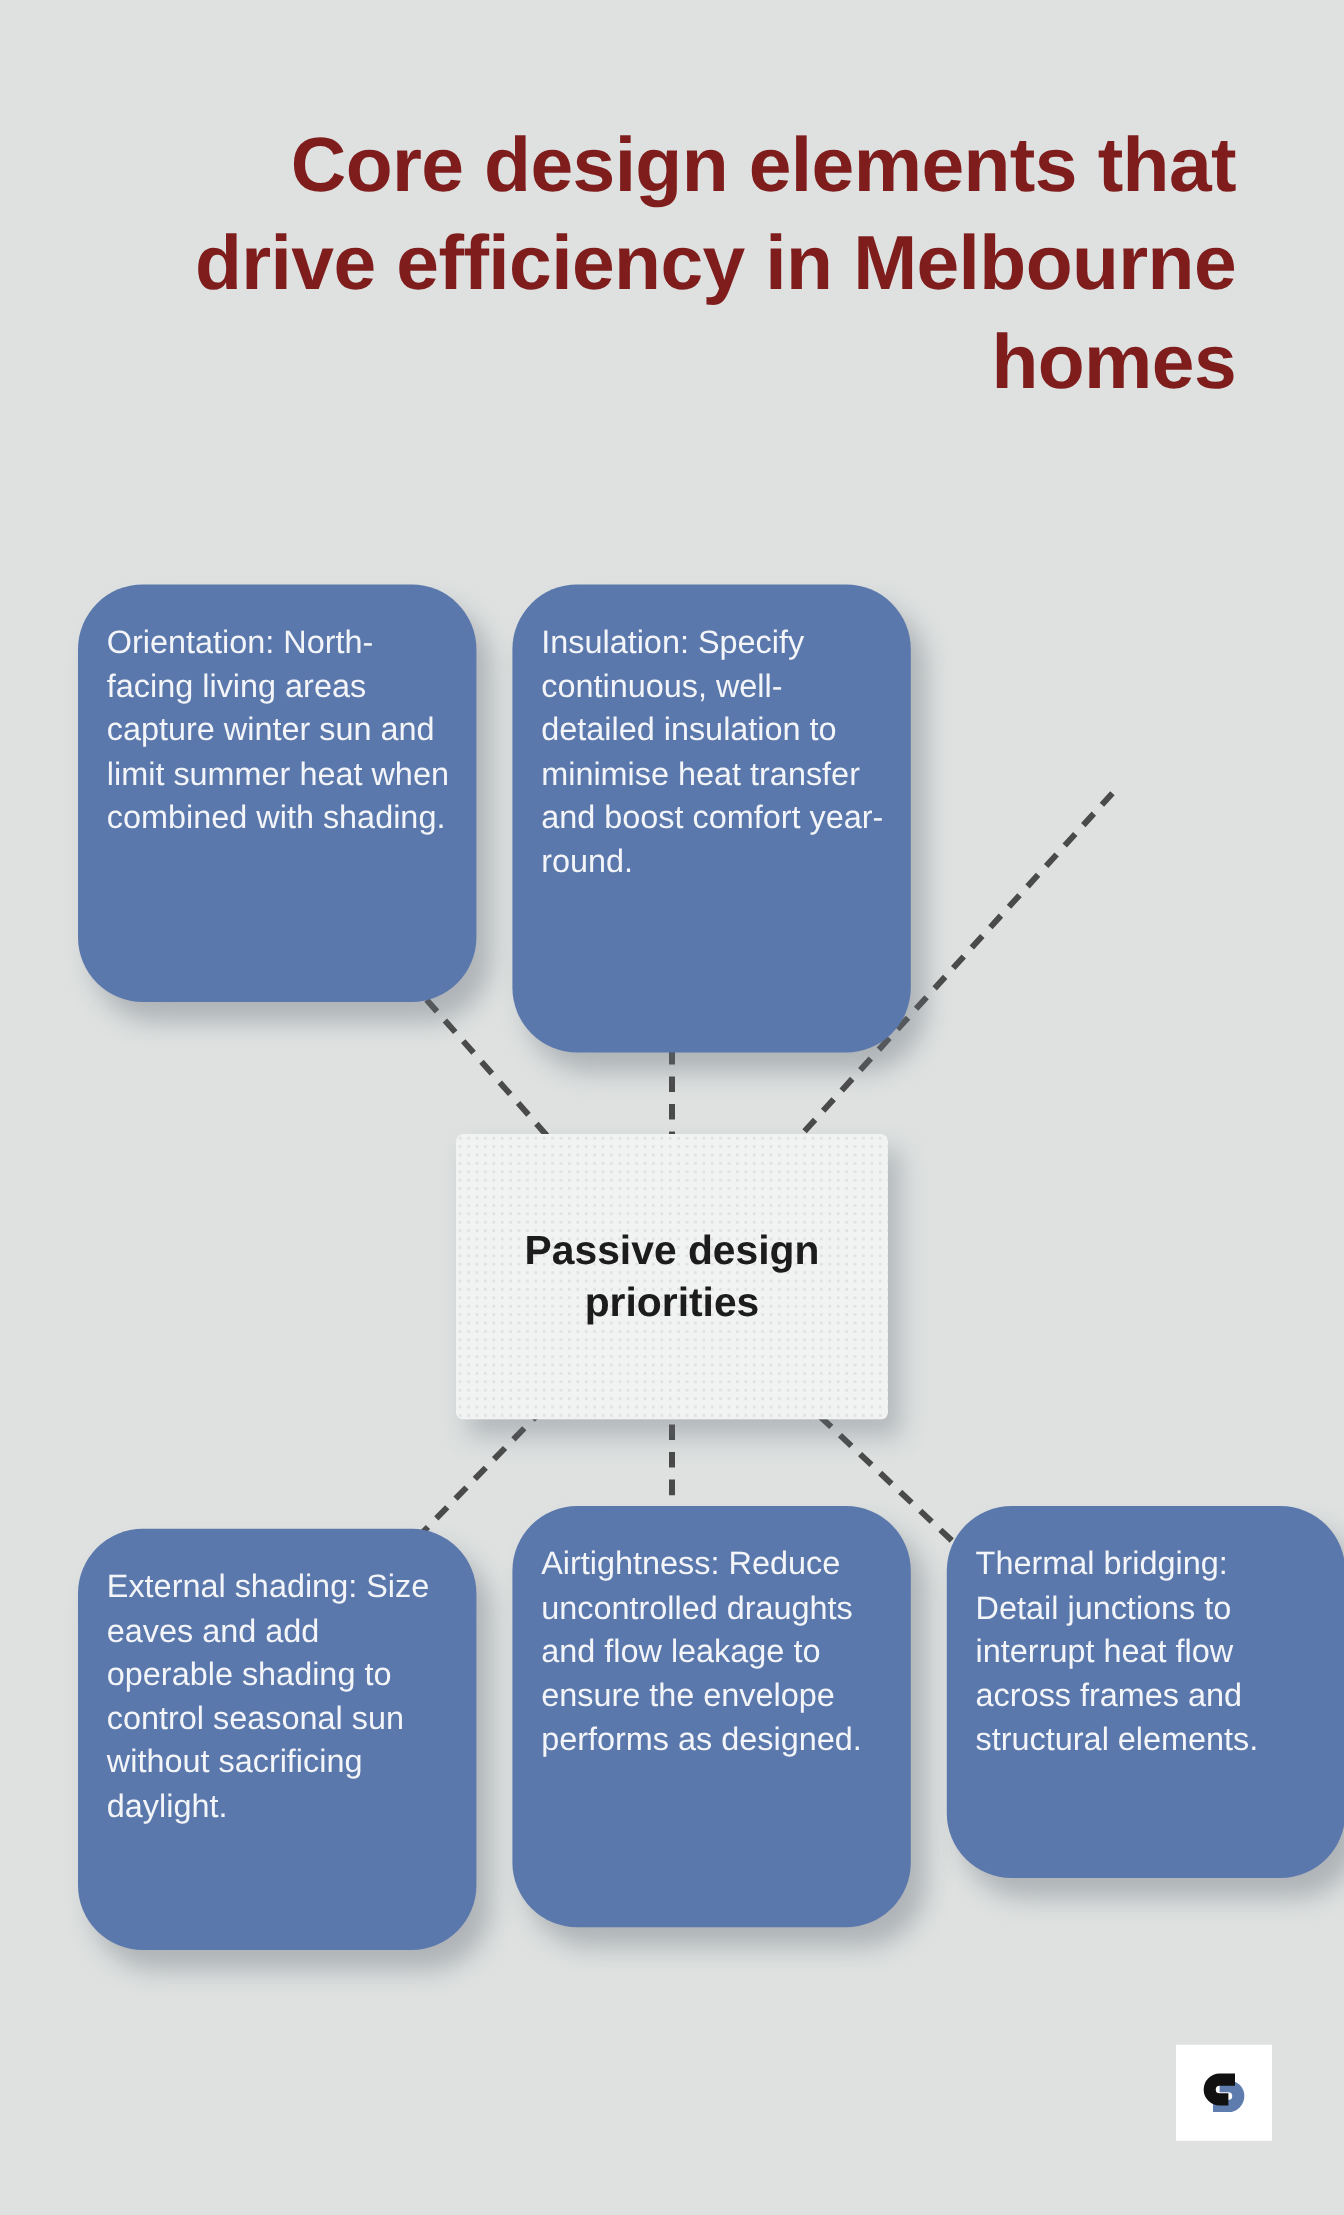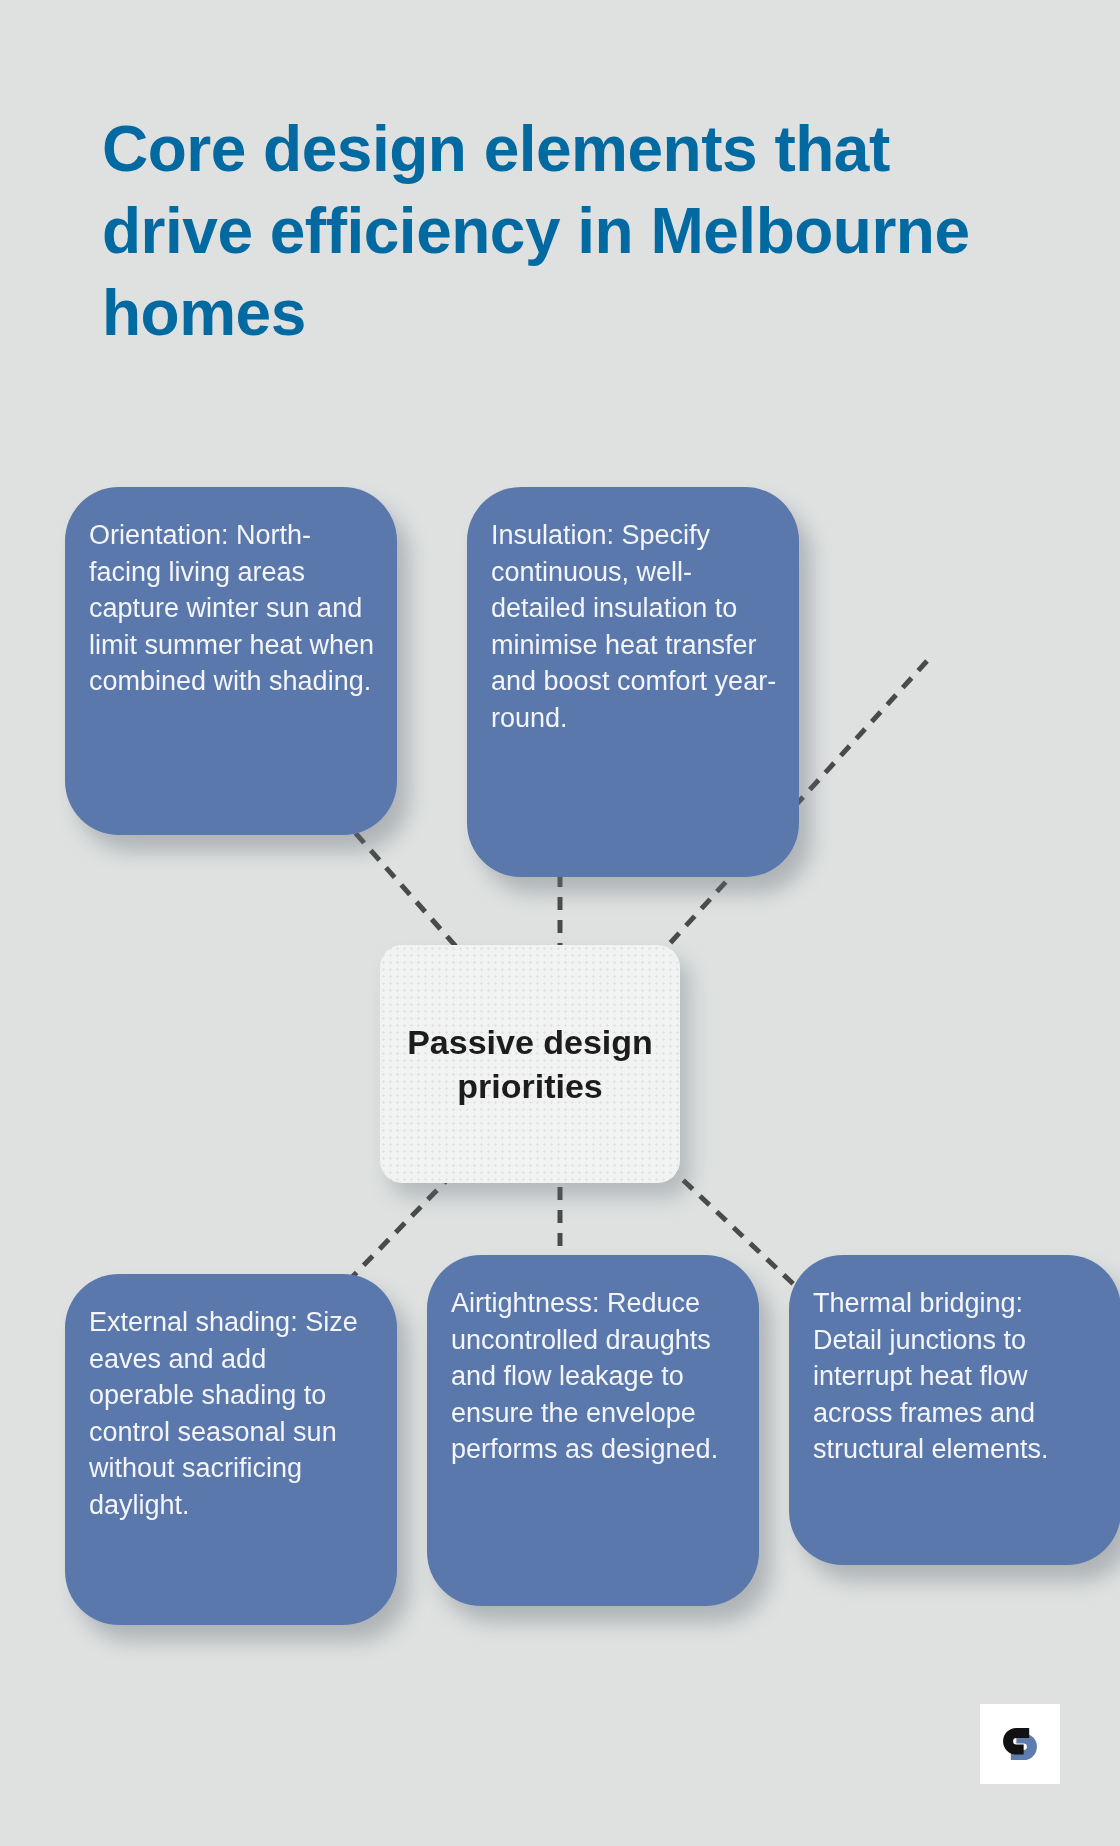--- a/index.html
+++ b/index.html
@@ -12,26 +12,26 @@
     background: #dee1e0;
     overflow: hidden;
   }
 
   .page-title {
     position: absolute;
     top: 96px;
     left: 50%;
     transform: translateX(-50%);
     width: 940px;
-    margin: 12px;
-    text-align: left;
+    margin: 0;
+    text-align: right;
     font-size: 64px;
     line-height: 82px;
     font-weight: 700;
-    color: #0369a1;
+    color: #7f1d1d;
     letter-spacing: -0.5px;
     z-index: 2;
   }
 
   .connectors {
     position: absolute;
     inset: 0;
     z-index: 1;
   }
   .connectors line {
@@ -52,36 +52,36 @@
   }
   .node p {
     margin: 0;
     color: #f3f5f8;
     font-size: 27px;
     line-height: 36.5px;
     font-weight: 400;
   }
 
   .node-top-left     { left: 65px;  top: 487px; min-height: 348px; }
-  .node-top-center   { left: 427px; top: 487px; min-height: 390px; margin-left: 40px; }
+  .node-top-center   { left: 427px; top: 487px; min-height: 390px; }
   .node-top-right    { left: 789px; top: 487px; min-height: 348px; }
   .node-bottom-left  { left: 65px;  top: 1255px; min-height: 351px; margin-top: 19px; }
   .node-bottom-center{ left: 427px; top: 1255px; min-height: 351px; }
   .node-bottom-right { left: 789px; top: 1255px; min-height: 310px; }
 
   .center-node {
     position: absolute;
     left: 380px;
     top: 945px;
-    width: 300px;
+    width: 360px;
     height: 238px;
     background-color: #f1f2f2;
     background-image: radial-gradient(rgba(150, 120, 130, 0.14) 1.2px, transparent 1.4px);
     background-size: 7px 7px;
-    border-radius: 22px;
+    border-radius: 6px;
     box-shadow: 10px 14px 20px rgba(104, 112, 122, 0.35);
     display: flex;
     align-items: center;
     justify-content: center;
     text-align: center;
     z-index: 3;
   }
   .center-node span {
     display: block;
     width: 300px;

